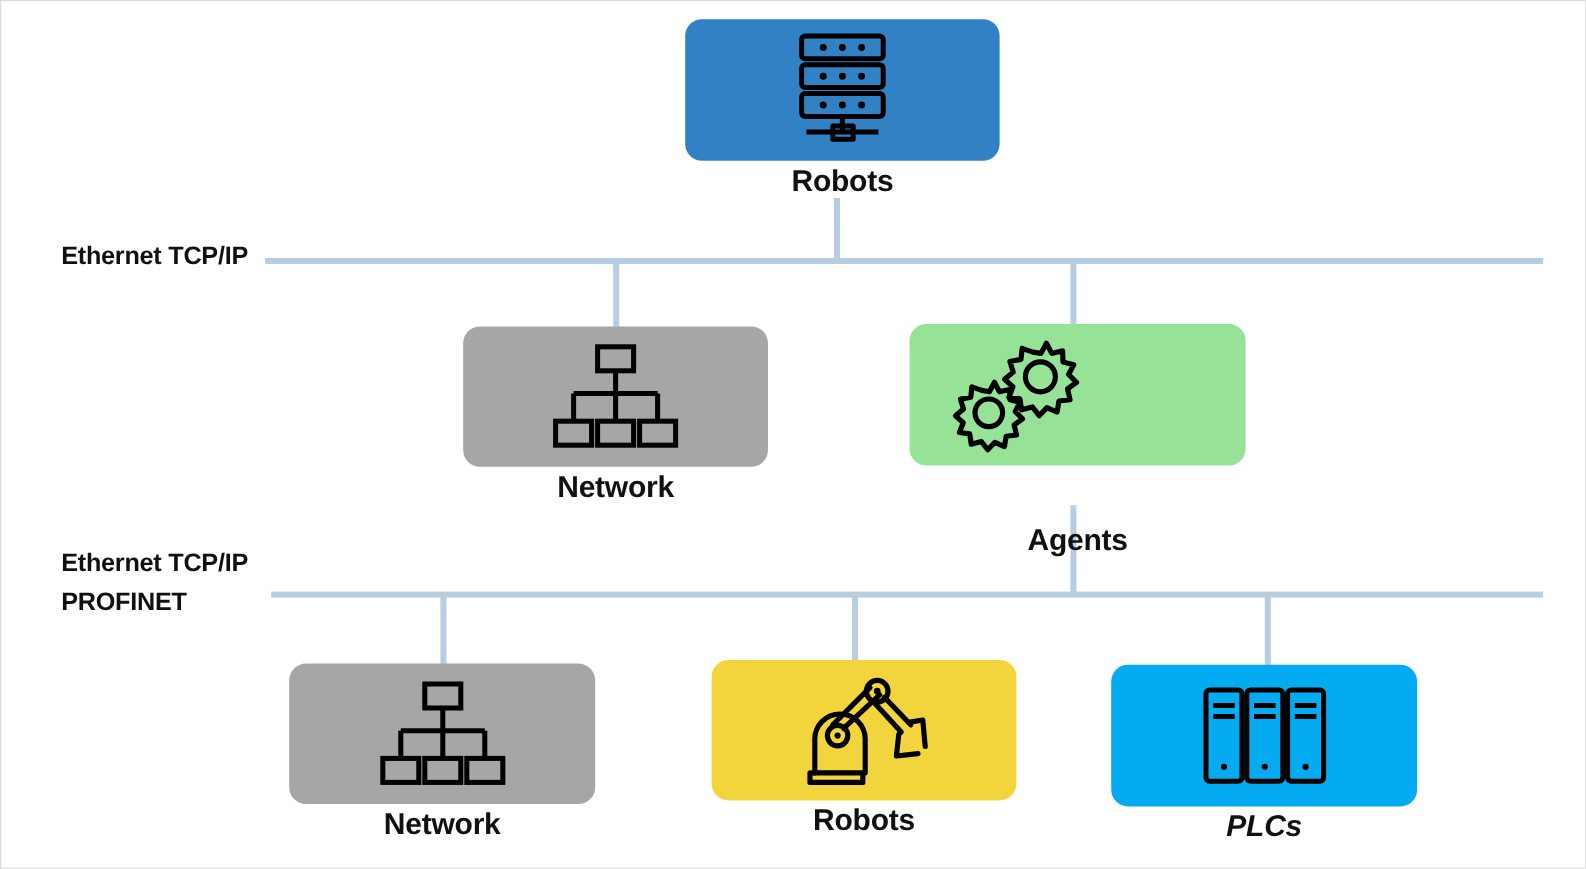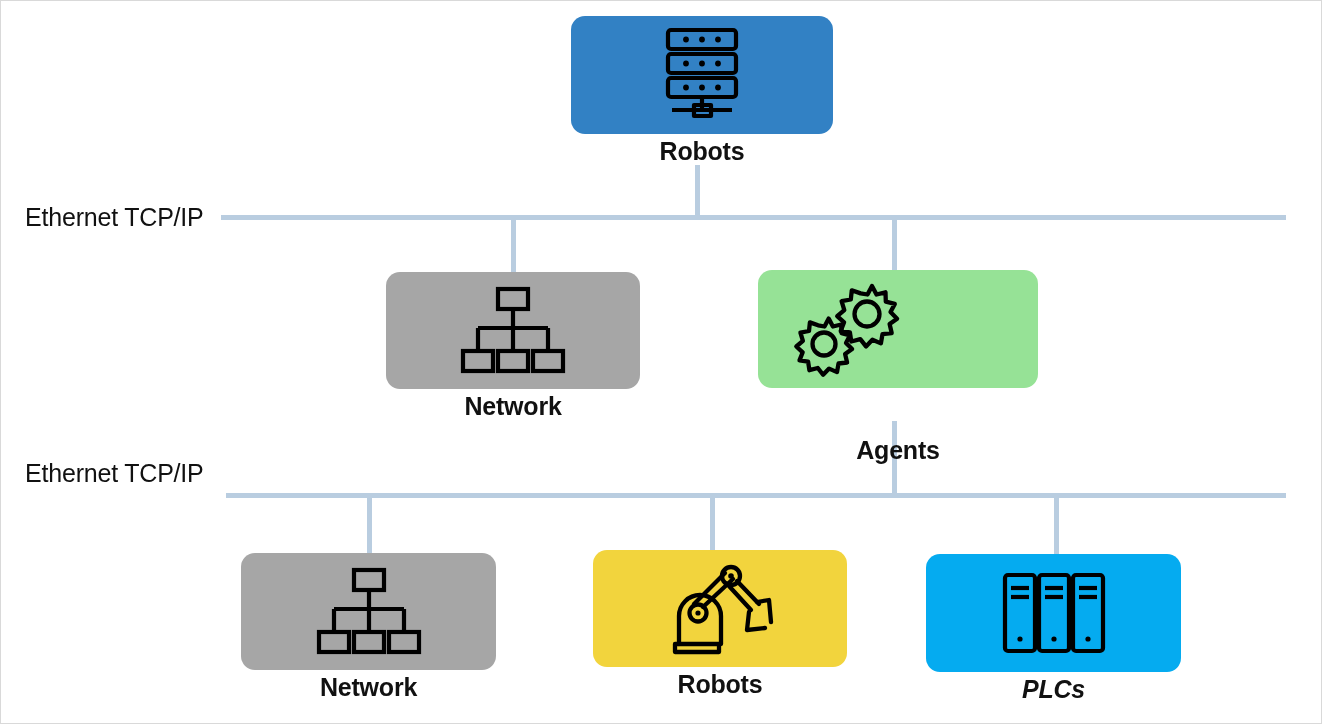--- a/index.html
+++ b/index.html
@@ -20,26 +20,27 @@
 
   
   .bus-line {
     position: absolute;
     height: 5px;
     background: #b9cde0;
   }
   .bus-label {
     position: absolute;
     font-family: "Liberation Sans", sans-serif;
-    font-weight: normal;
-    font-size: 25px;
+    font-weight: bold;
+    font-size: 21px;
     color: #111111;
     line-height: 1.28;
     white-space: pre-line;
     letter-spacing: -0.2px;
+    margin-left: 26px;
   }
 
   
   .drop {
     position: absolute;
     width: 5px;
     background: #b9cde0;
   }
 
   
@@ -71,20 +72,21 @@
 </style>
 </head>
 <body>
 
 <div id="canvas">
 
   <div class="bus-label" style="left:24px; top:200px;">Ethernet TCP/IP</div>
   <div class="bus-line" style="left:220px; top:214px; width:1065px;"></div>
 
   <div class="bus-label" style="left:24px; top:456px;">Ethernet TCP/IP</div>
+  <div class="bus-label" style="left:24px; top:488px;">PROFINET</div>
   <div class="bus-line" style="left:225px; top:492px; width:1060px;"></div>
 
   <div class="drop" style="left:694px; top:164px; height:52px;"></div>
   <div class="drop" style="left:510px; top:216px; height:57px;"></div>
   <div class="drop" style="left:891px; top:216px; height:55px;"></div>
   <div class="drop" style="left:891px; top:420px; height:74px;"></div>
   <div class="drop" style="left:366px; top:494px; height:60px;"></div>
   <div class="drop" style="left:709px; top:494px; height:57px;"></div>
   <div class="drop" style="left:1053px; top:494px; height:61px;"></div>
 

